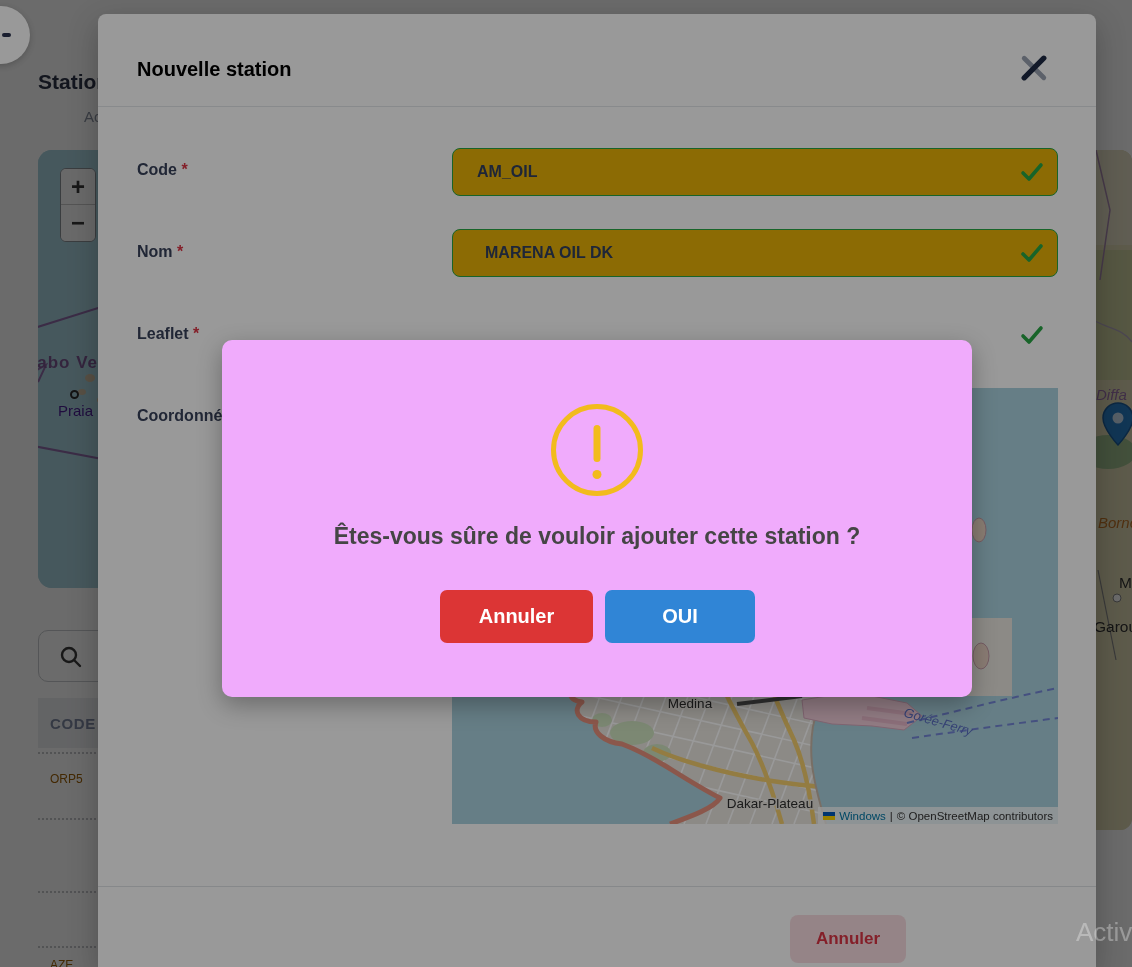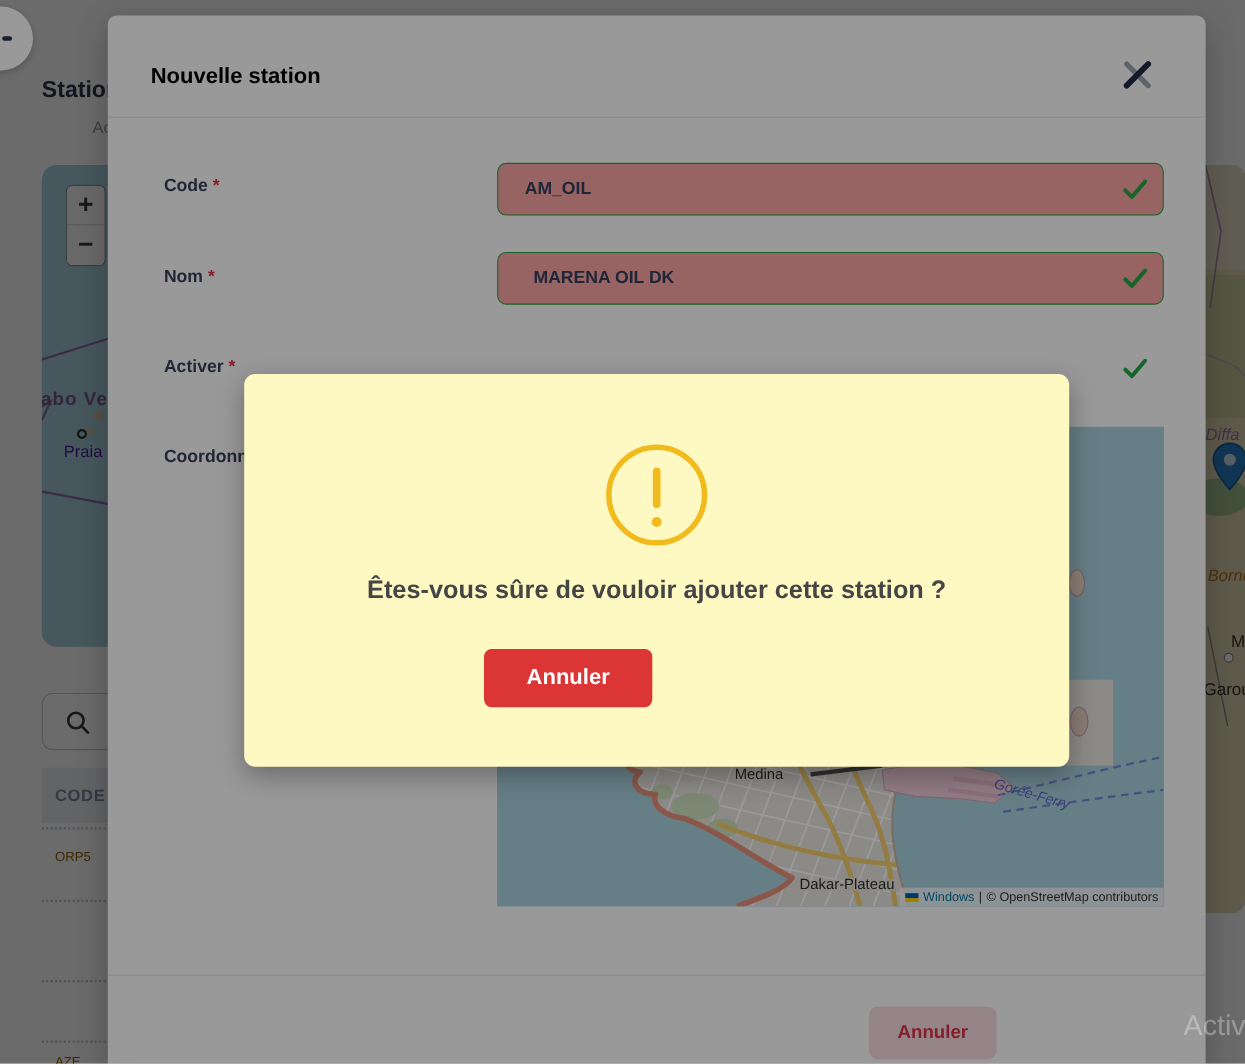--- a/index.html
+++ b/index.html
@@ -45,45 +45,45 @@
                 background:#ffffff; z-index:15; box-shadow:0 2px 6px rgba(0,0,0,0.2); }
   .drawer-dash { position:absolute; left:30px; top:27px; width:9px; height:3.5px; background:#2c3550;
                  border-radius:2px; }
 
   .modal { position:absolute; left:98px; top:14px; width:998px; height:953px; background:#ffffff;
            border-radius:8px 8px 0 0; z-index:20; box-shadow:0 10px 30px rgba(0,0,0,0.25); }
   .m-header { position:absolute; left:0; top:0; width:100%; height:93px; border-bottom:1px solid #e3e6ea; }
   .m-title { position:absolute; left:39px; top:44px; font-size:20px; font-weight:700; color:#000000; }
   .m-close { position:absolute; left:922px; top:40px; width:28px; height:28px; cursor:pointer; }
 
-  .f-label { position:absolute; left:39px; font-size:16px; font-weight:600; color:#38415a; white-space:nowrap;margin-left:12px; }
+  .f-label { position:absolute; left:39px; font-size:16px; font-weight:600; color:#38415a; white-space:nowrap; }
   .req { color:#dc3545; font-weight:700; }
   .f-input { position:absolute; left:354px; width:606px; height:48px; border:1.5px solid #28a745;
              border-radius:8px; padding:0 44px 0 24px; font-family:"Liberation Sans",sans-serif;
-             font-size:16px; font-weight:600; color:#33405e; background:#fca5a5; outline:none; }
+             font-size:16px; font-weight:600; color:#33405e; background:#eab308; outline:none; }
   .f-check { position:absolute; left:922px; width:24px; height:24px; }
 
   .m-map { position:absolute; left:354px; top:374px; width:606px; height:436px; overflow:hidden; background:#aad3df; }
   .attribution { position:absolute; right:0; bottom:0; height:17px; background:rgba(255,255,255,0.78);
                  display:flex; align-items:center; gap:4px; padding:0 5px; font-size:11.5px; color:#333; }
   .ua-flag { display:inline-block; width:12px; height:8px;
              background:linear-gradient(to bottom,#005bbb 50%,#ffd500 50%); }
   .leaflet-link { color:#0078a8; text-decoration:none; }
 
   .m-footer-line { position:absolute; left:0; top:872px; width:100%; border-top:1px solid #dfe3e7; }
   .btn-cancel-light { position:absolute; left:692px; top:901px; width:116px; height:48px; border:none;
                       border-radius:8px; background:#f9dde2; color:#dc3545; font-size:17px; font-weight:600;
                       font-family:"Liberation Sans",sans-serif; }
   .btn-save { position:absolute; left:818px; top:901px; width:144px; height:48px; border:none;
               border-radius:8px; background:#2f86d6; color:#eef2f6; font-size:17px; font-weight:600;
               font-family:"Liberation Sans",sans-serif; }
 
   
   .overlay2 { position:absolute; inset:0; background:rgba(0,0,0,0.40); z-index:30; }
-  .dialog { position:absolute; left:222px; top:340px; width:750px; height:357px; background:#fef9c3;
+  .dialog { position:absolute; left:222px; top:340px; width:750px; height:357px; background:#f0abfc;
             border-radius:10px; z-index:40; box-shadow:0 8px 24px rgba(0,0,0,0.3); }
   .warn-icon { position:absolute; left:50%; top:64px; transform:translateX(-50%); width:92px; height:92px;
                border:5px solid #f2bb1d; border-radius:50%; }
   .warn-bar { position:absolute; left:50%; top:16px; transform:translateX(-50%); width:7px; height:37px;
               background:#f2bb1d; border-radius:4px; }
   .warn-dot { position:absolute; left:50%; top:61px; transform:translateX(-50%); width:9px; height:9px;
               background:#f2bb1d; border-radius:50%; }
   .dlg-msg { position:absolute; left:0; top:183px; width:100%; text-align:center; font-size:23px;
              font-weight:600; color:#454545; }
   .btn-dlg-cancel { position:absolute; left:218px; top:250px; width:153px; height:53px; border:none;
@@ -194,21 +194,21 @@
     <div class="f-label" style="top:229px">
       <span>Nom</span>
       <span class="req">*</span>
     </div>
     <input class="f-input" style="top: 215px; padding-left: 32px;" type="text" value="MARENA OIL DK">
     <svg class="f-check" style="top:227px" viewBox="0 0 24 24">
       <polyline points="3,13 9,19 21,5" fill="none" stroke="#28a745" stroke-width="3.6" stroke-linecap="round" stroke-linejoin="round"></polyline>
     </svg>
 
     <div class="f-label" style="top:311px">
-      <span>Activer</span>
+      <span>Leaflet</span>
       <span class="req">*</span>
     </div>
     <svg class="f-check" style="top:309px" viewBox="0 0 24 24">
       <polyline points="3,13 9,19 21,5" fill="none" stroke="#28a745" stroke-width="3.6" stroke-linecap="round" stroke-linejoin="round"></polyline>
     </svg>
 
     <div class="f-label" style="top:393px">
       <span>Coordonnées</span>
     </div>
 
@@ -284,17 +284,18 @@
   </div>
 
   <div class="overlay2"></div>
   <div class="dialog">
     <div class="warn-icon">
       <div class="warn-bar"></div>
       <div class="warn-dot"></div>
     </div>
     <div class="dlg-msg">Êtes-vous sûre de vouloir ajouter cette station ?</div>
     <button class="btn-dlg-cancel">Annuler</button>
+    <button class="btn-dlg-ok">OUI</button>
   </div>
 
   <div class="watermark">Activer Windows</div>
 
 </div>
 
 </body></html>

